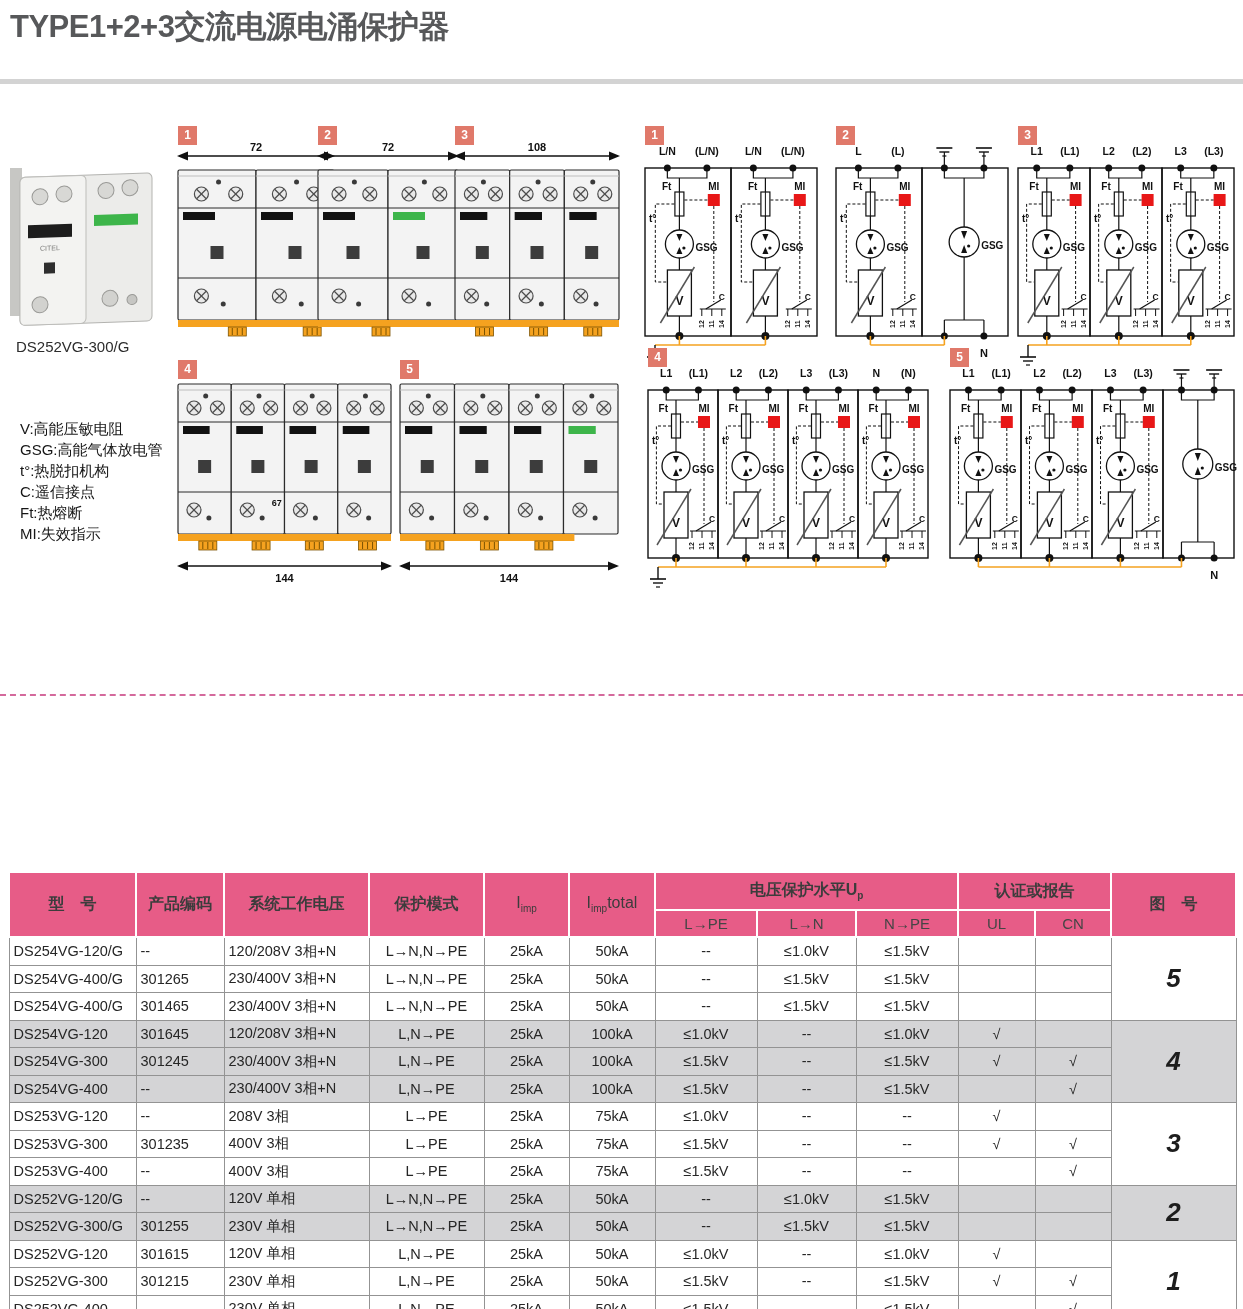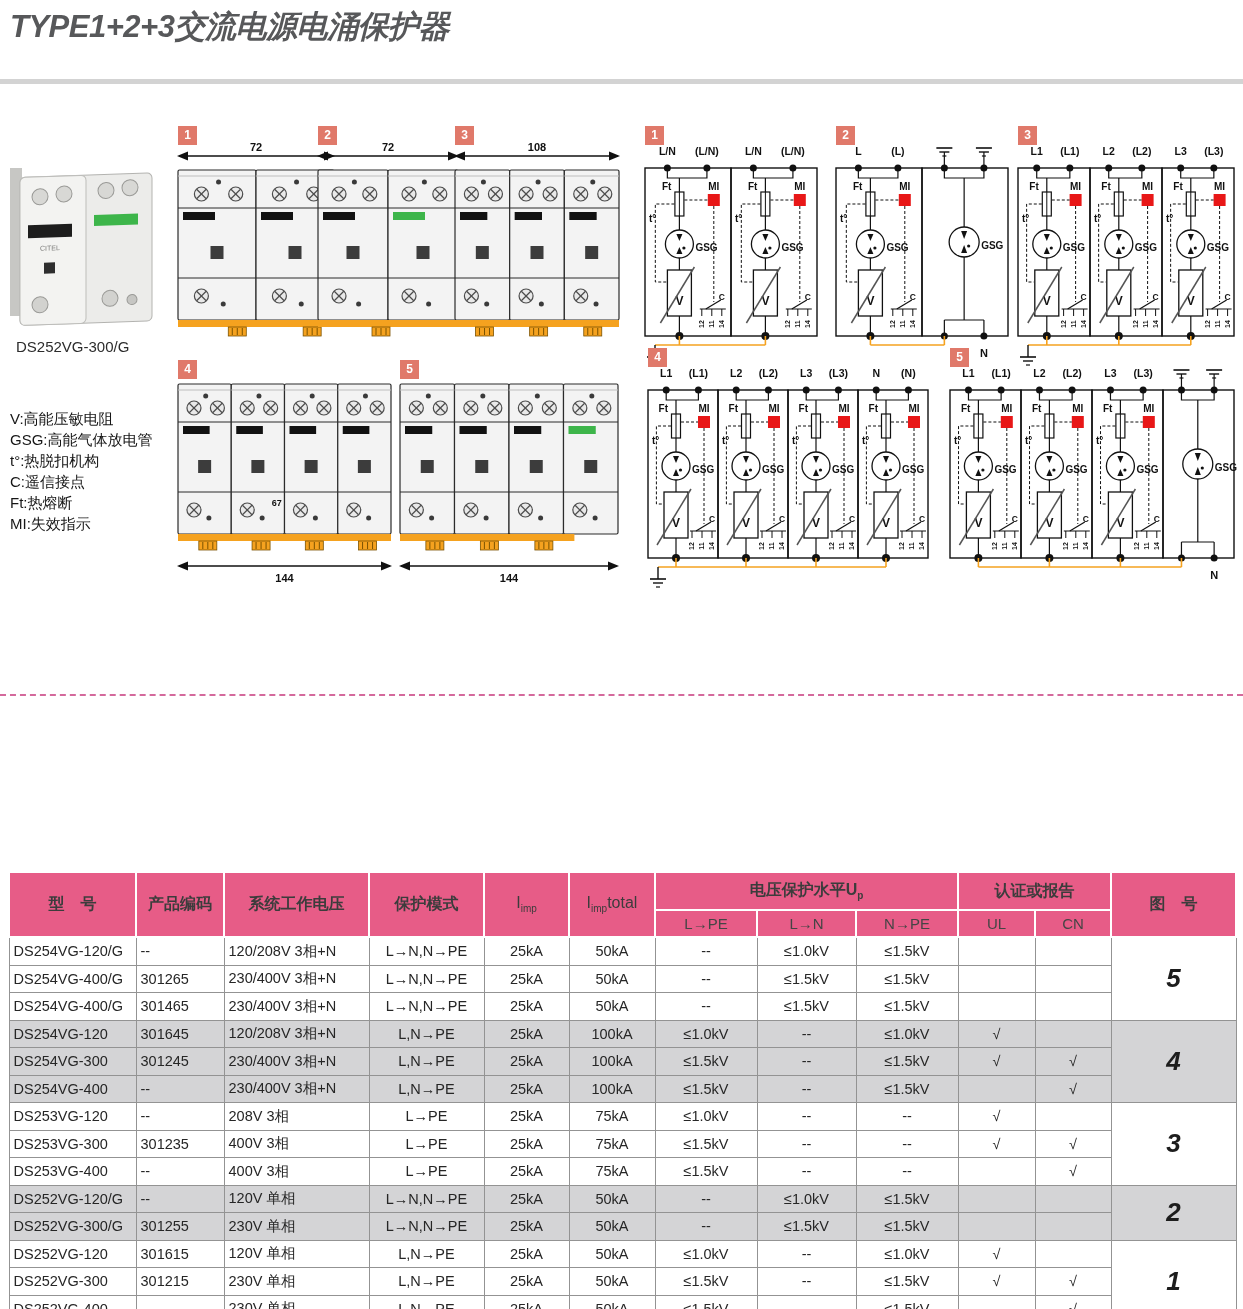--- a/index.html
+++ b/index.html
@@ -1,24 +1,24 @@
 <!DOCTYPE html>
 <html><head>
 <meta charset="utf-8">
 <style>
   html,body{margin:0;padding:0;}
   body{width:1243px;height:1309px;position:relative;background:#fff;overflow:hidden;
        font-family:"Liberation Sans","DejaVu Sans",sans-serif;}
   .page-title{position:absolute;top:6px;left:10px;display:flex;gap:66px;
-       font-size:31px;font-weight:bold;color:#57585a;letter-spacing:-0.5px;white-space:nowrap;font-style:italic;}
+       font-size:31px;font-weight:bold;color:#57585a;letter-spacing:-0.5px;white-space:nowrap;}
   .header-rule{position:absolute;top:79px;left:0;width:1243px;height:5px;background:#d3d3d3;}
   .figures{position:absolute;top:0;left:0;width:1243px;height:700px;}
   .photo{position:absolute;left:6px;top:146px;}
   .photo-caption{position:absolute;left:16px;top:338px;font-size:15px;color:#2c2c2c;}
-  .legend{position:absolute;left:8px;top:406px;margin:2px;padding:0;list-style:none;
+  .legend{position:absolute;left:8px;top:406px;margin:12px;padding:0;list-style:none;
           font-size:15px;color:#161616;line-height:21px;}
   .fig-block{position:absolute;}
   .badge{position:absolute;left:0;top:0;width:19px;height:19px;background:#e0796a;color:#fff;
          font-size:12px;font-weight:bold;text-align:center;line-height:19px;z-index:2;}
   .fig-block svg{position:absolute;left:-4px;top:16px;}
   .dashed-divider{position:absolute;top:694px;left:0;width:1243px;height:0;
          border-top:2px dashed #d4699c;}
   table.spec{position:absolute;left:8px;top:871px;width:1227px;border-collapse:collapse;
          table-layout:fixed;}
   table.spec th{background:#e75c87;border:2px solid #fff;font-size:16px;font-weight:bold;

